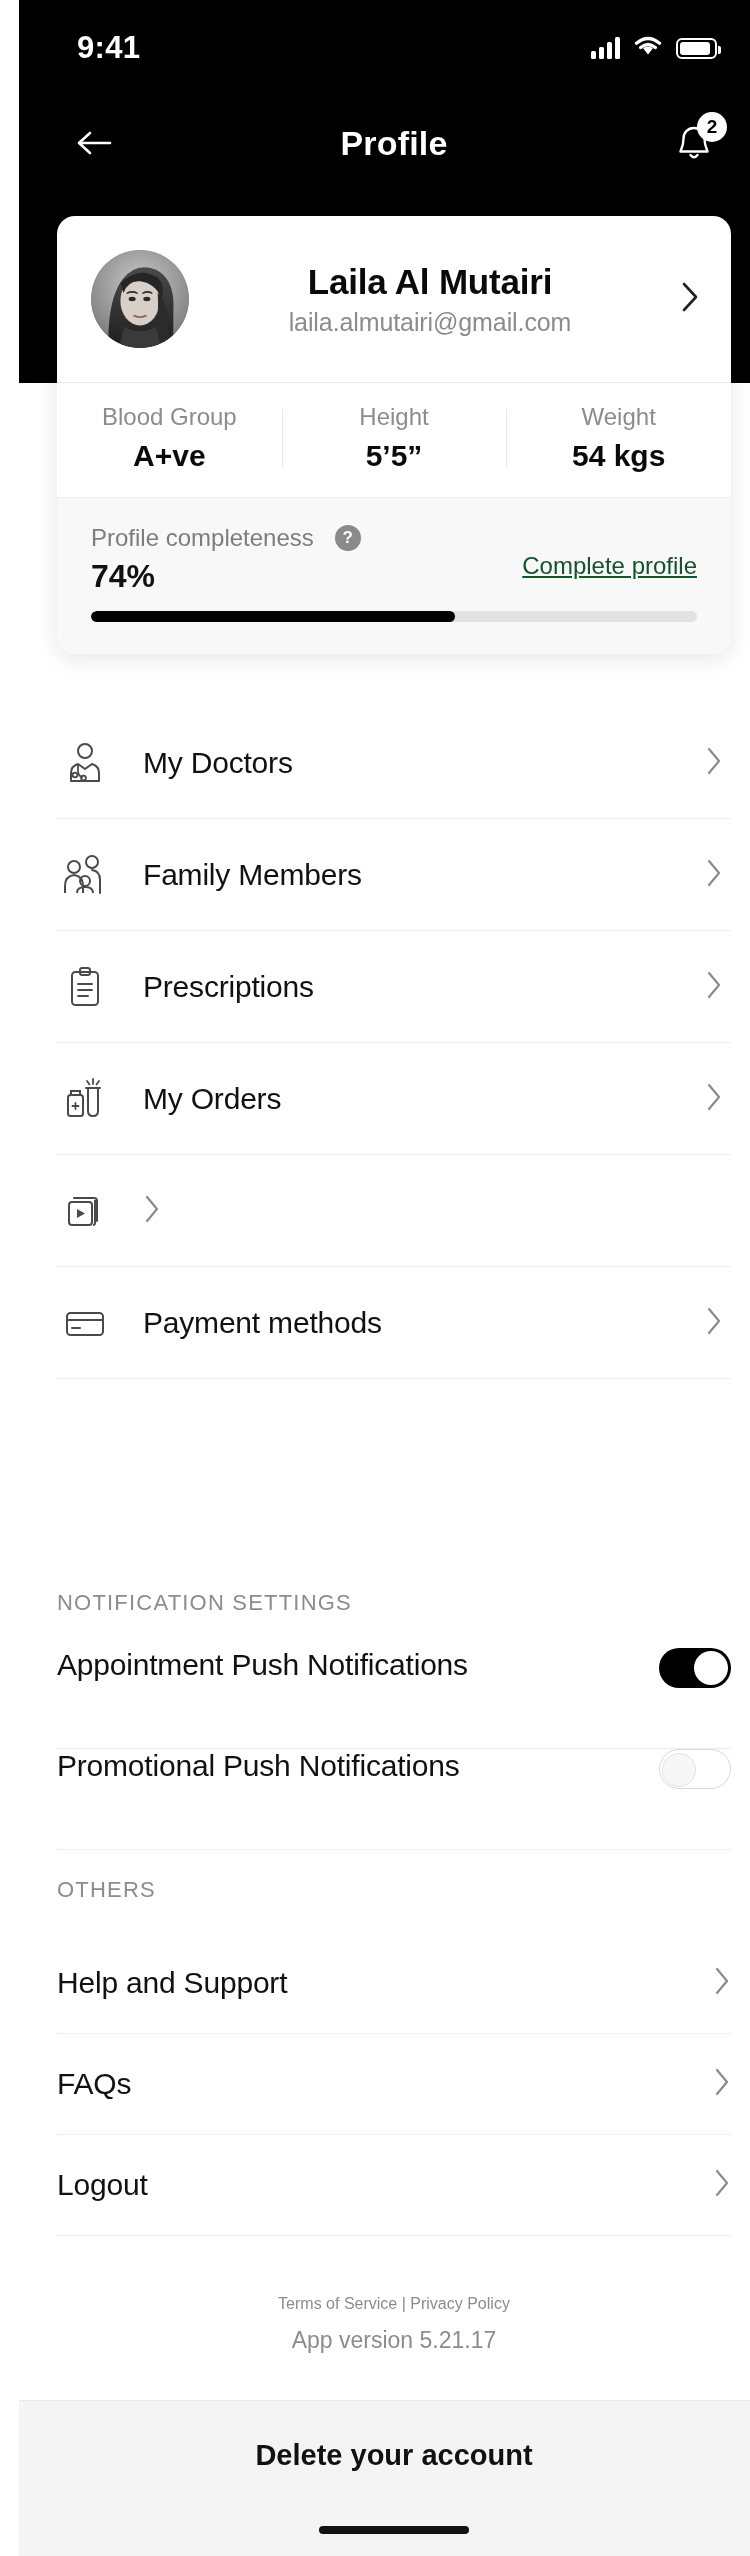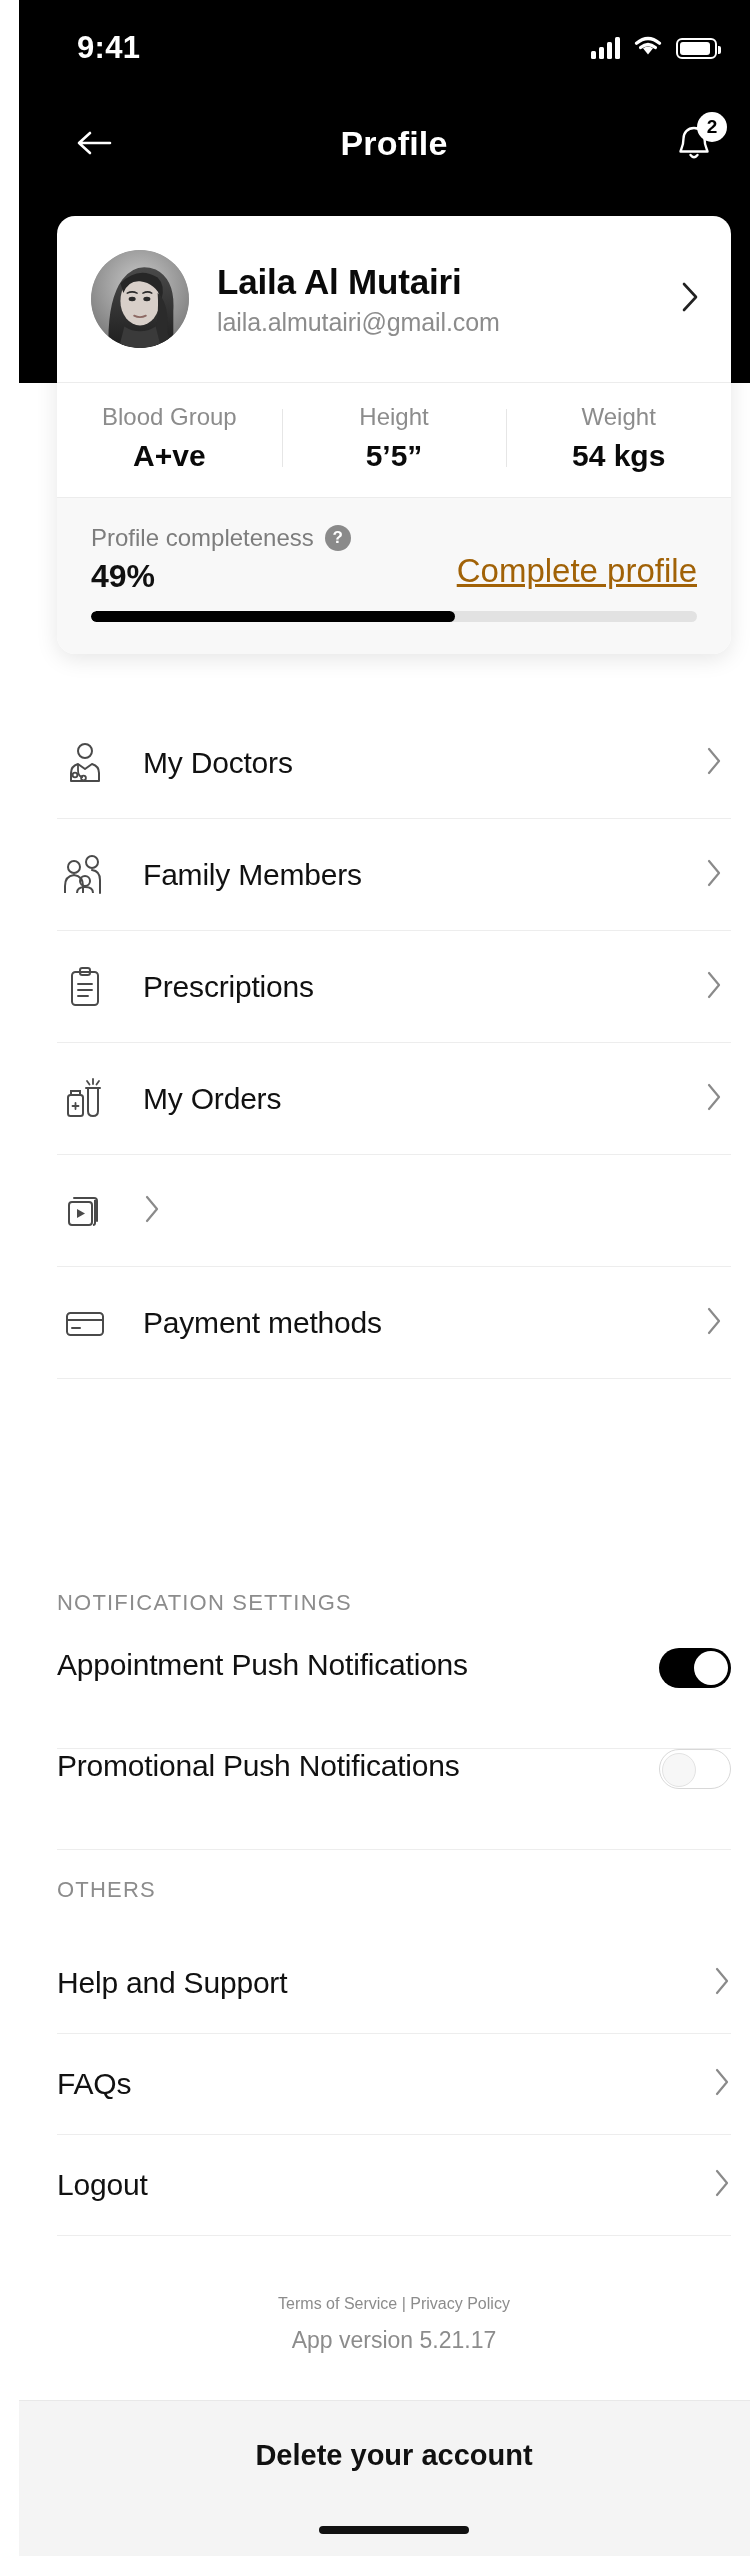--- a/index.html
+++ b/index.html
@@ -70,46 +70,46 @@
     overflow:hidden;
   }
   .pc-top {
     display:flex; align-items:center; padding:34px 30px 34px 34px; gap:28px;
   }
   .avatar {
     width:98px; height:98px; border-radius:50%; flex:none; overflow:hidden;
     background:#9a9a9a; position:relative;
   }
   .avatar svg { display:block; width:100%; height:100%; }
-  .pc-idblock { flex:1; min-width:0; }
+  .pc-idblock { flex:1; min-width:0;text-align:center; }
   .pc-name { font-size:35px; font-weight:700; color:#0a0a0a; line-height:1.18; letter-spacing:-.2px; }
   .pc-email { font-size:25px; color:#8c8c8c; margin-top:5px; letter-spacing:-.1px; }
   .pc-chevron { flex:none; padding-left:8px; }
 
   .pc-stats {
     display:flex; border-top:1px solid #ececec; border-bottom:1px solid #ececec;
     padding:20px 0 24px;
   }
   .stat { flex:1; text-align:center; position:relative; }
   .stat + .stat::before {
     content:""; position:absolute; left:0; top:6px; bottom:6px; width:1px; background:#e6e6e6;
   }
   .stat-label { font-size:24px; color:#8c8c8c; }
   .stat-value { font-size:30px; font-weight:700; color:#0a0a0a; margin-top:8px; }
 
   .pc-complete { background:#f8f8f8; padding:26px 34px 32px; }
   .pcrow { display:flex; align-items:flex-start; justify-content:space-between; }
-  .pc-lbl { font-size:24px; color:#7d7d7d; display:flex; align-items:center; gap:11px; }
+  .pc-lbl { font-size:24px; color:#7d7d7d; display:flex; align-items:center; gap:21px; }
   .qmark {
     width:26px; height:26px; border-radius:50%; background:#8a8a8a; color:#ffffff;
     font-size:17px; font-weight:700; display:flex; align-items:center; justify-content:center;
   }
   .pc-pct { font-size:32px; font-weight:700; color:#111111; margin-top:6px; }
   .pc-link {
-    font-size:33px; color:#a16207; text-decoration:underline; font-weight:400;
+    font-size:24px; color:#14532d; text-decoration:underline; font-weight:400;
     margin-top:28px; white-space:nowrap;
   }
   .bar-track { margin-top:16px; height:11px; border-radius:6px; background:#e2e2e2; overflow:hidden; }
   .bar-fill { height:100%; background:#000000; border-radius:6px; }
 
   
   .menu { position:absolute; top:707px; left:38px; width:674px; }
   .menu-item {
     display:flex; align-items:center; height:112px; gap:30px;
     border-bottom:1px solid #ededed;
@@ -272,21 +272,21 @@
       </div>
     </div>
 
     <div class="pc-complete">
       <div class="pcrow">
         <div>
           <div class="pc-lbl">
             <span>Profile completeness</span>
             <span class="qmark">?</span>
           </div>
-          <div class="pc-pct">49%</div>
+          <div class="pc-pct">74%</div>
         </div>
         <div class="pc-link">Complete profile</div>
       </div>
       <div class="bar-track">
         <div class="bar-fill" id="barfill" style="width: 60%;"></div>
       </div>
     </div>
   </div>
 
   <div class="menu">

